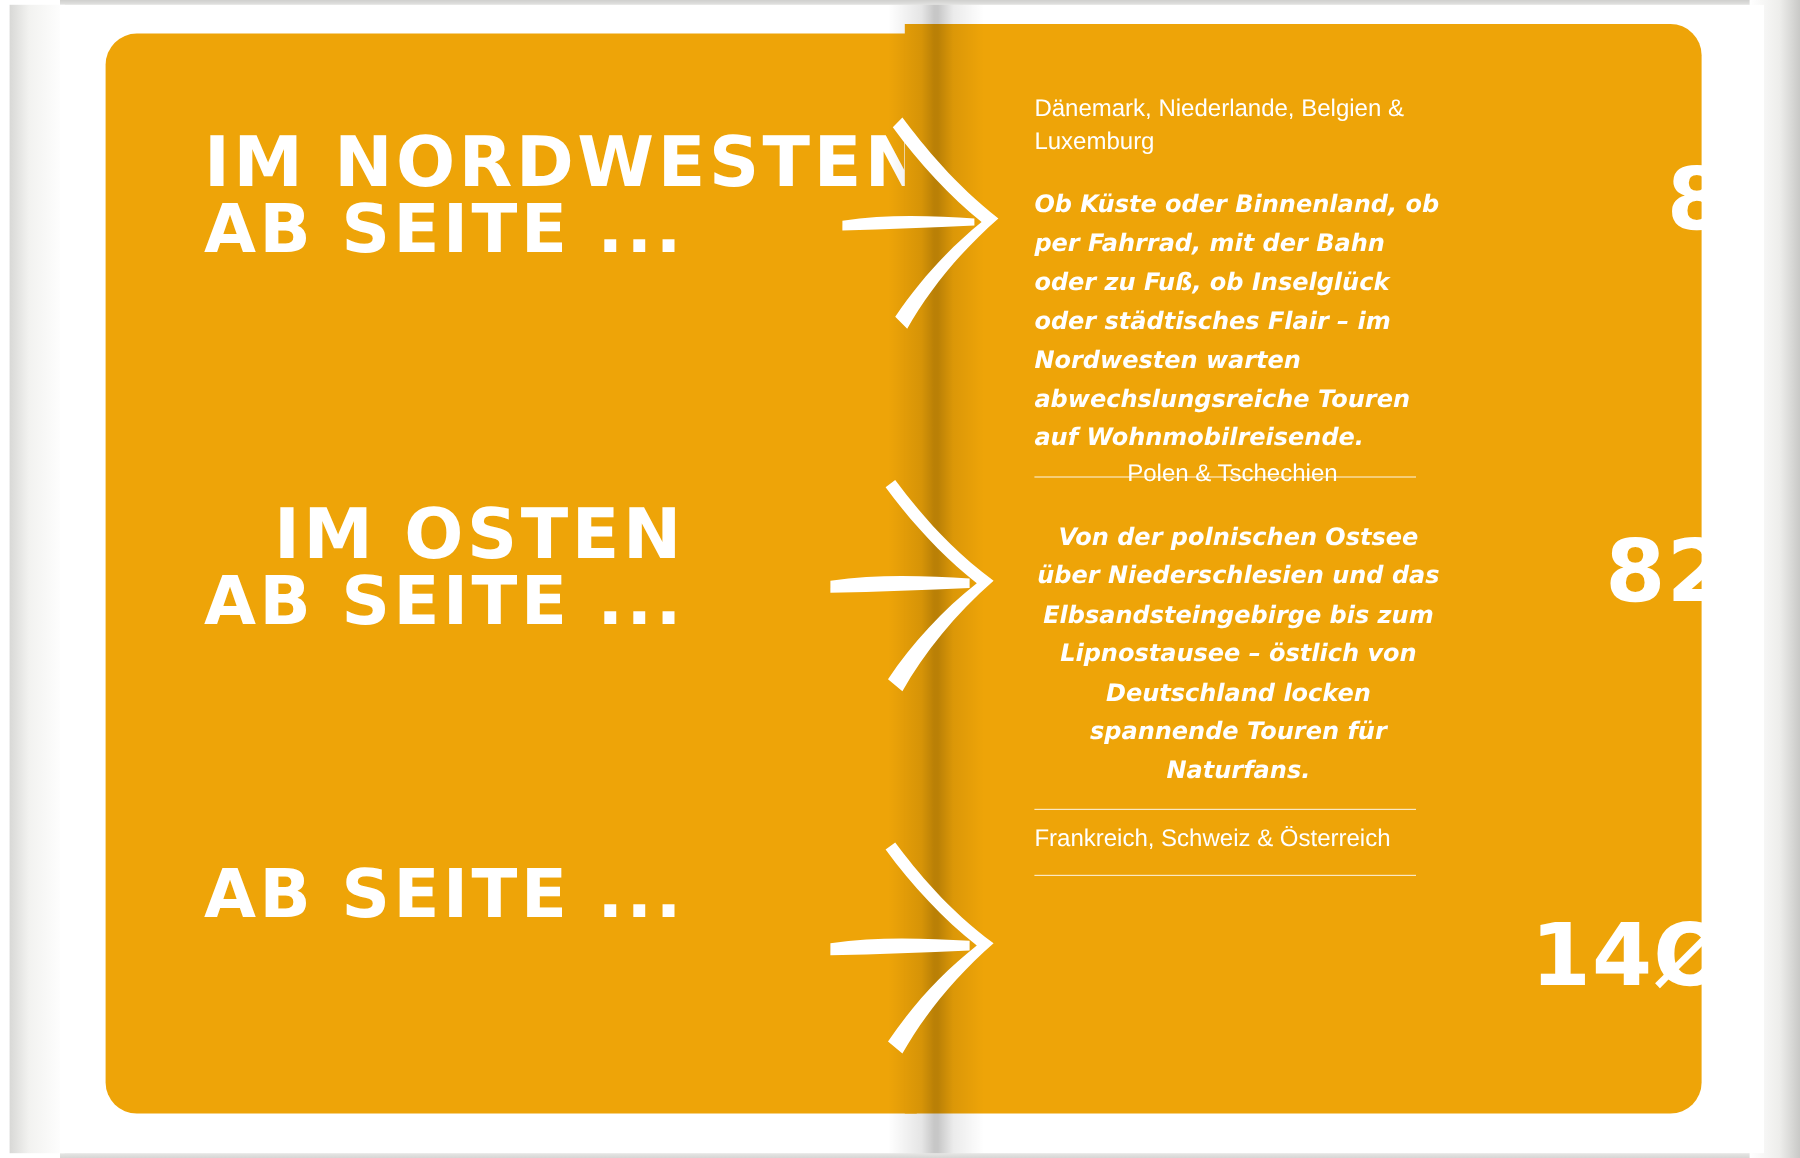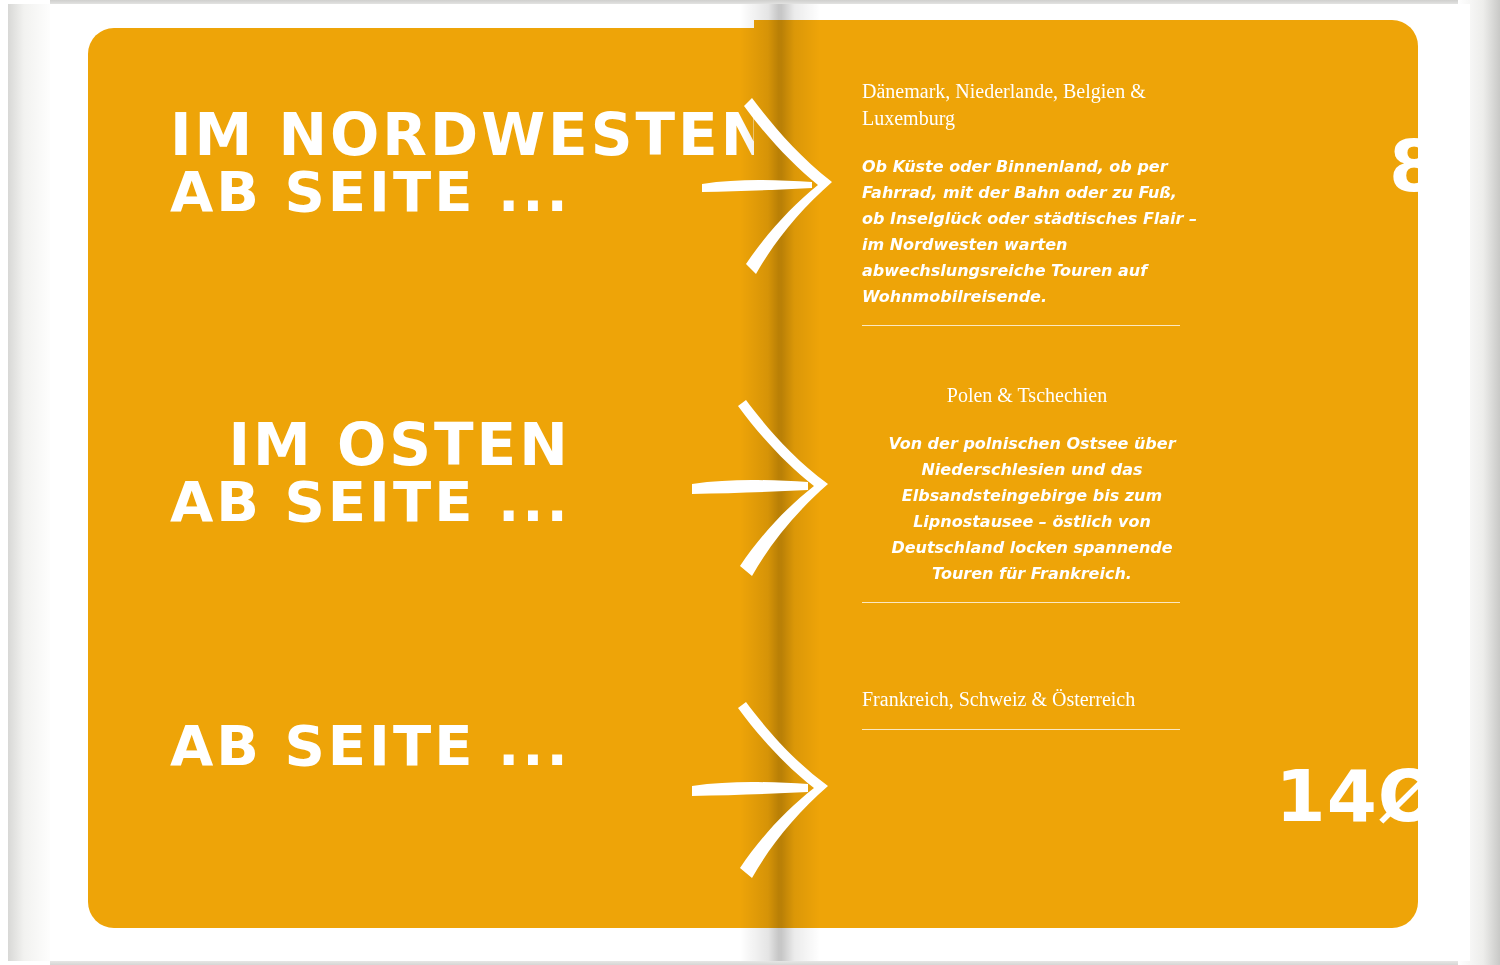--- a/index.html
+++ b/index.html
@@ -145,31 +145,31 @@
     position: absolute;
     left: 812px;
     width: 520px;
     color: #ffffff;
   }
   .e-1 { top: 74px; }
   .e-2 { top: 378px; text-align: center; }
   .e-3 { top: 682px; }
 
   .entry-title {
-    font-family: Liberation Serif, serif;
+    font-family: Liberation Sans, sans-serif;
     font-size: 20px;
     line-height: 1.35;
     color: #ffffff;
     max-width: 330px;
   }
   .entry-desc {
     font-family: "DejaVu Sans", sans-serif;
     font-style: italic;
     font-weight: bold;
-    font-size: 16px;
+    font-size: 20px;
     line-height: 1.62;
     color: #ffffff;
     max-width: 340px;
     margin-top: 22px;
   }
   .entry-rule {
     width: 318px;
     height: 1px;
     background: rgba(255,255,255,0.75);
     margin-top: 16px;
@@ -243,22 +243,23 @@
 
     <div class="entry e-1">
       <div class="entry-title">Dänemark, Niederlande, Belgien &amp; Luxemburg</div>
       <div class="entry-desc">Ob Küste oder Binnenland, ob per Fahrrad, mit der Bahn oder zu Fuß, ob Inselglück oder städtisches Flair – im Nordwesten warten abwechslungsreiche Touren auf Wohnmobilreisende.</div>
       <div class="entry-rule"></div>
       <div class="entry-page">8</div>
     </div>
 
     <div class="entry e-2">
       <div class="entry-title">Polen &amp; Tschechien</div>
-      <div class="entry-desc">Von der polnischen Ostsee über Niederschlesien und das Elbsandsteingebirge bis zum Lipnostausee – östlich von Deutschland locken spannende Touren für Frankreich.</div>
+      <div class="entry-desc">Von der polnischen Ostsee über Niederschlesien und das Elbsandsteingebirge bis zum Lipnostausee – östlich von Deutschland locken spannende Touren für Naturfans.</div>
       <div class="entry-rule"></div>
+      <div class="entry-page">82</div>
     </div>
 
     <div class="entry e-3">
       <div class="entry-title">Frankreich, Schweiz &amp; Österreich</div>
       <div class="entry-rule"></div>
       <div class="entry-page">14Ø</div>
     </div>
 
   </div>
 </div>

